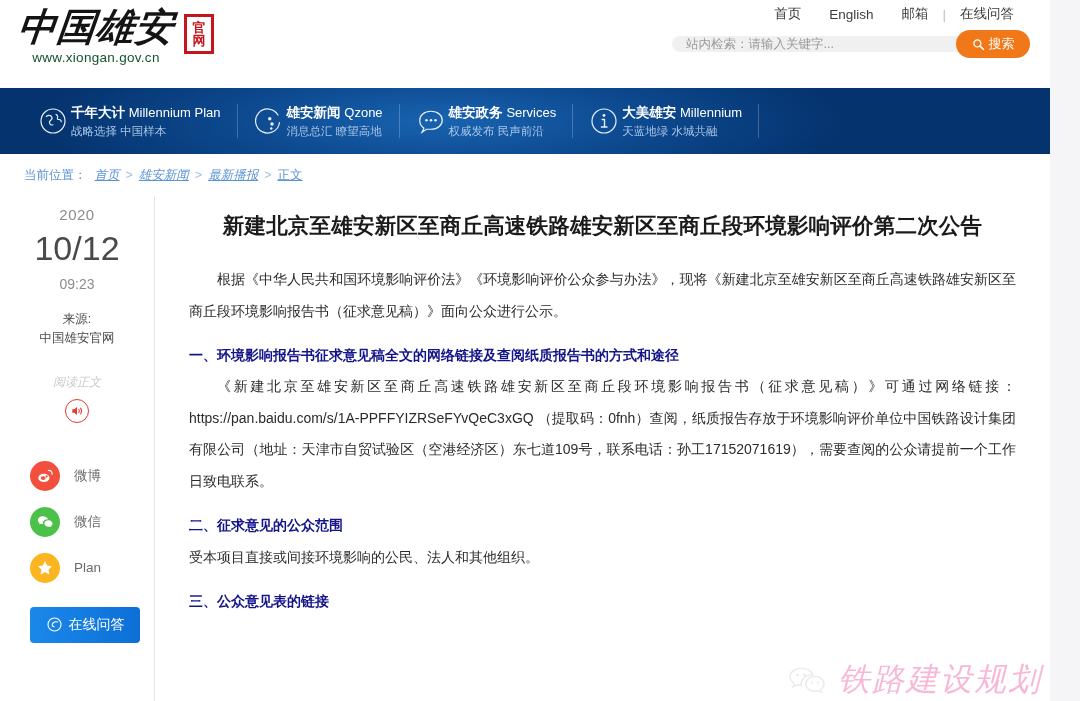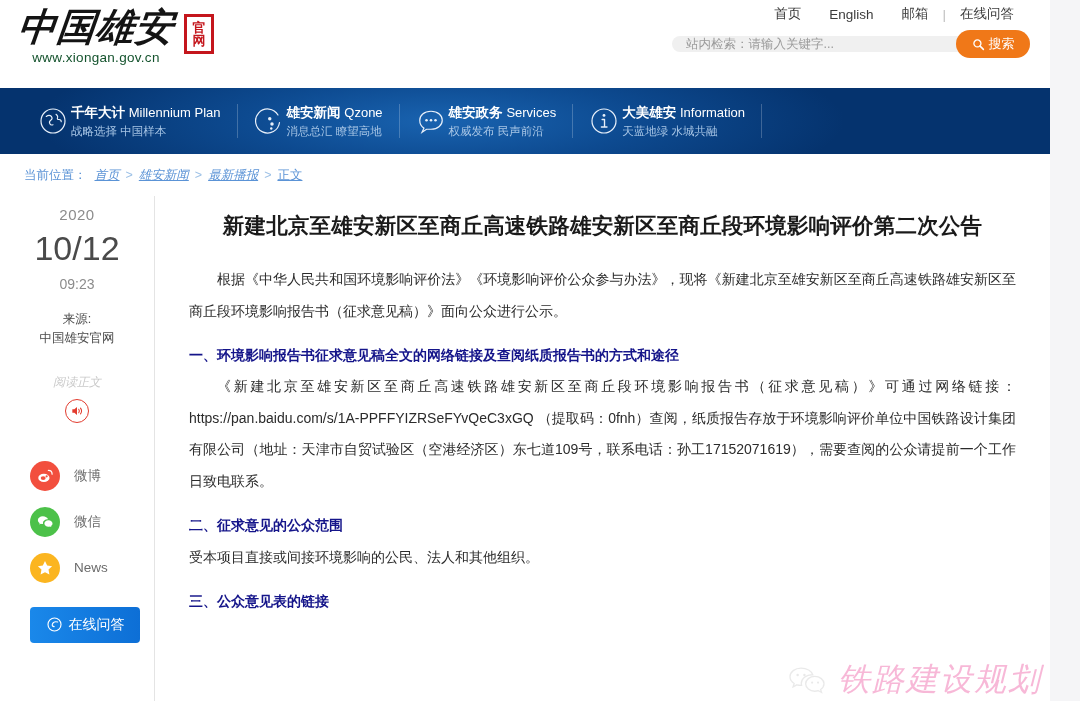--- a/index.html
+++ b/index.html
@@ -313,21 +313,21 @@
 
     <div class="nav-divider"></div>
 
     <a class="nav-item" href="#">
       <svg class="nav-icon" viewBox="0 0 40 40">
         <circle cx="20" cy="20" r="16" fill="none" stroke="#e8f0fa" stroke-width="1.6"></circle>
         <circle cx="20" cy="12.5" r="1.9" fill="#e8f0fa"></circle>
         <path d="M17.5 18 h3.2 v10 M16.5 28 h7.5" fill="none" stroke="#e8f0fa" stroke-width="1.8" stroke-linecap="round" stroke-linejoin="round"></path>
       </svg>
       <span class="nav-text">
-        <span class="nav-title"><span>大美雄安</span> <span class="en">Information</span></span>
+        <span class="nav-title"><span>大美雄安</span> <span class="en">Millennium</span></span>
         <span class="nav-sub">天蓝地绿 水城共融</span>
       </span>
     </a>
 
     <div class="nav-divider"></div>
 
   </div>
 
   <div class="breadcrumb">
     <span class="label">当前位置：</span>
@@ -382,21 +382,21 @@
           </span>
           <span class="share-label">微信</span>
         </div>
 
         <div class="share-item">
           <span class="share-ico" style="background:#fbb520">
             <svg viewBox="0 0 24 24">
               <path d="M12 2.6l2.9 6 6.6.9-4.8 4.6 1.2 6.5L12 17.5 6.1 20.6l1.2-6.5L2.5 9.5l6.6-.9z" fill="#fff"></path>
             </svg>
           </span>
-          <span class="share-label">News</span>
+          <span class="share-label">Plan</span>
         </div>
       </div>
 
       <button class="qa-btn">
         <svg viewBox="0 0 24 24">
           <circle cx="12" cy="12" r="9.2" fill="none" stroke="#fff" stroke-width="1.6"></circle>
           <path d="M16.5 8.5 q-6 -1.5 -7.5 3 q-1 3 2.5 3.5" fill="none" stroke="#fff" stroke-width="1.6" stroke-linecap="round"></path>
         </svg>
         <span>在线问答</span>
       </button>

